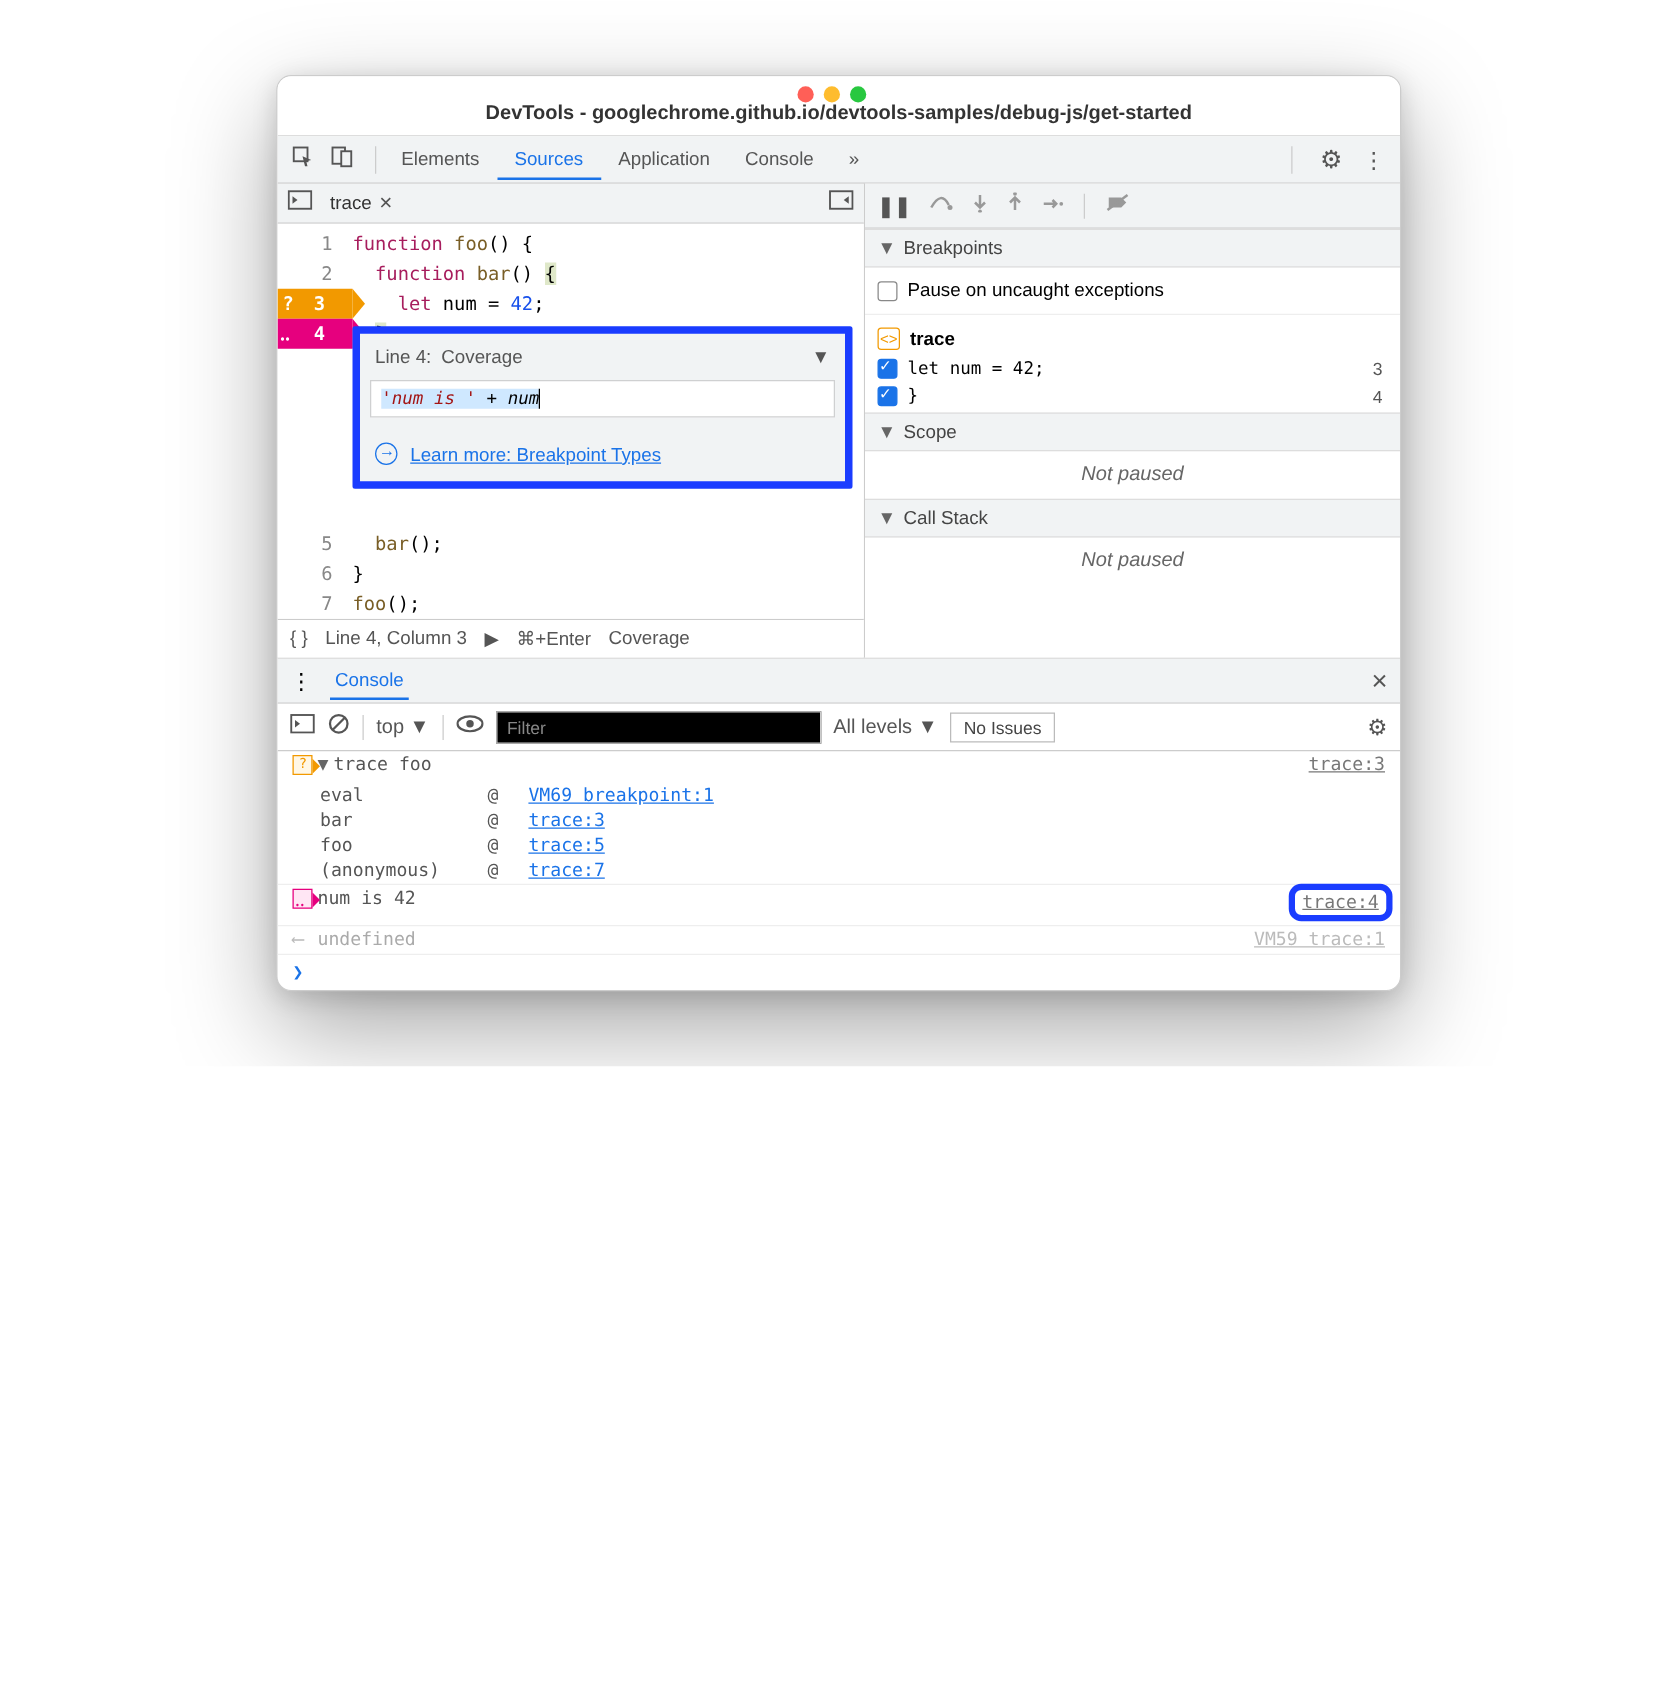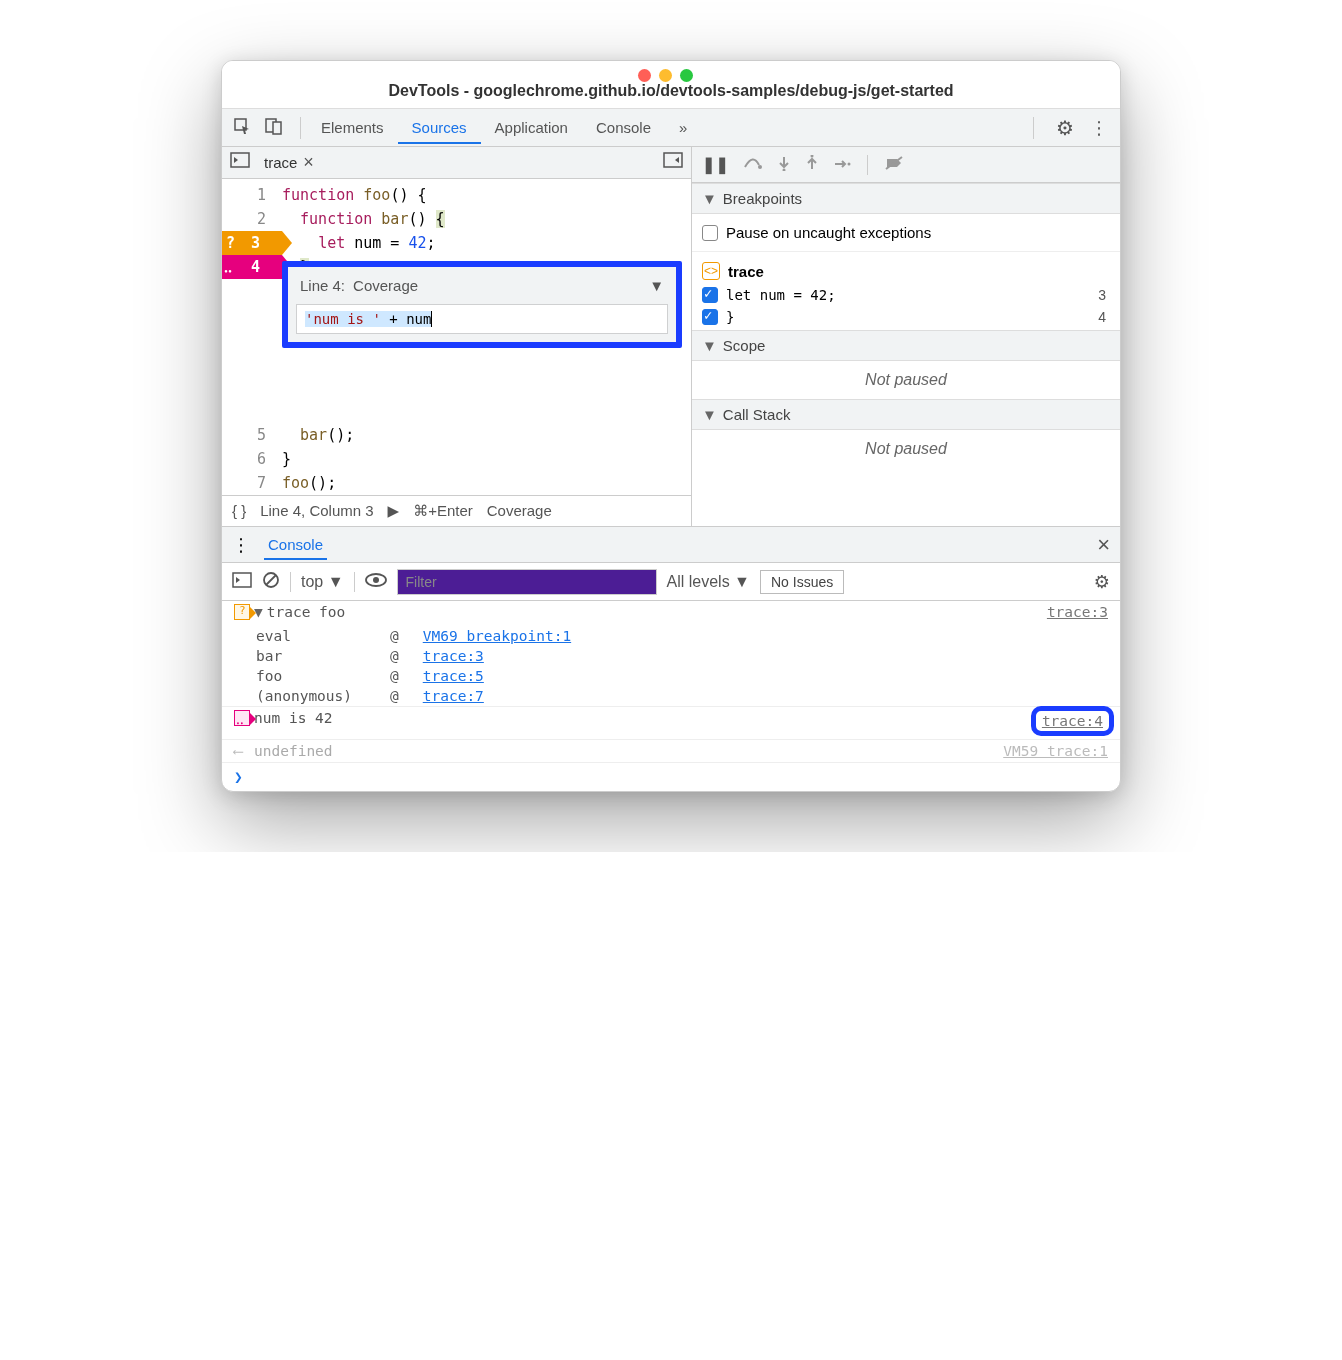--- a/index.html
+++ b/index.html
@@ -127,21 +127,21 @@
   .popover-head { display: flex; align-items: center; padding: 10px 12px; color: #555; gap: 8px; }
   .popover-head .type { flex: 1; }
   .popover-input-wrap { padding: 0 8px 8px; }
   .popover-input {
     background: #fff;
     padding: 6px 8px;
     font-family: Menlo, monospace;
     font-size: 14px;
     border: 1px solid #cfd0d1;
   }
-  .popover-input .hl { background: #cfe8ff; }
+  .popover-input .hl { background: #cfe8ff; font-style: italic; }
   .str { color: #a31515; }
   .cursor { border-right: 1px solid #000; }
   .popover-link { padding: 12px; }
   .popover-link a { color: #1a73e8; text-decoration: underline; font-size: 15px; }
   .circle-arrow { display: inline-block; width: 18px; height: 18px; border: 1.5px solid #1a73e8; border-radius: 50%; position: relative; margin-right: 6px; vertical-align: -3px; }
   .circle-arrow::after { content: '→'; position: absolute; left: 2px; top: -2px; color: #1a73e8; font-size: 13px; }
   
   .statusbar {
     display: flex;
     align-items: center;
@@ -213,21 +213,21 @@
     gap: 10px;
     border-bottom: 1px solid #ccc;
     color: #555;
     background: #fff;
   }
   .filter-input {
     flex: 0 0 260px;
     border: 1px solid #ccc;
     padding: 4px 8px;
     color: #888;
-    background: #4c1d95;
+    background: #000000;
     font-size: 14px;
   }
   .btn-outline {
     border: 1px solid #bbb;
     padding: 3px 10px;
     background: #fff;
     color: #444;
     font-size: 14px;
   }
   .console-body { font-family: Menlo, monospace; font-size: 14.5px; }
@@ -369,20 +369,24 @@
             <span>Line 4:</span>
             <span class="type">
               <span>Coverage</span>
             </span>
             <span>▼</span>
           </div>
           <div class="popover-input-wrap">
             <div class="popover-input">
               <span class="hl"><span class="str">'num is '</span><span> + num</span></span><span class="cursor"></span>
             </div>
+          </div>
+          <div class="popover-link">
+            <span class="circle-arrow"></span>
+            <a href="#">Learn more: Breakpoint Types</a>
           </div>
         </div>
       </div>
       <div class="statusbar">
         <span>{ }</span>
         <span>Line 4, Column 3</span>
         <span>▶</span>
         <span>⌘+Enter</span>
         <span>Coverage</span>
       </div>

